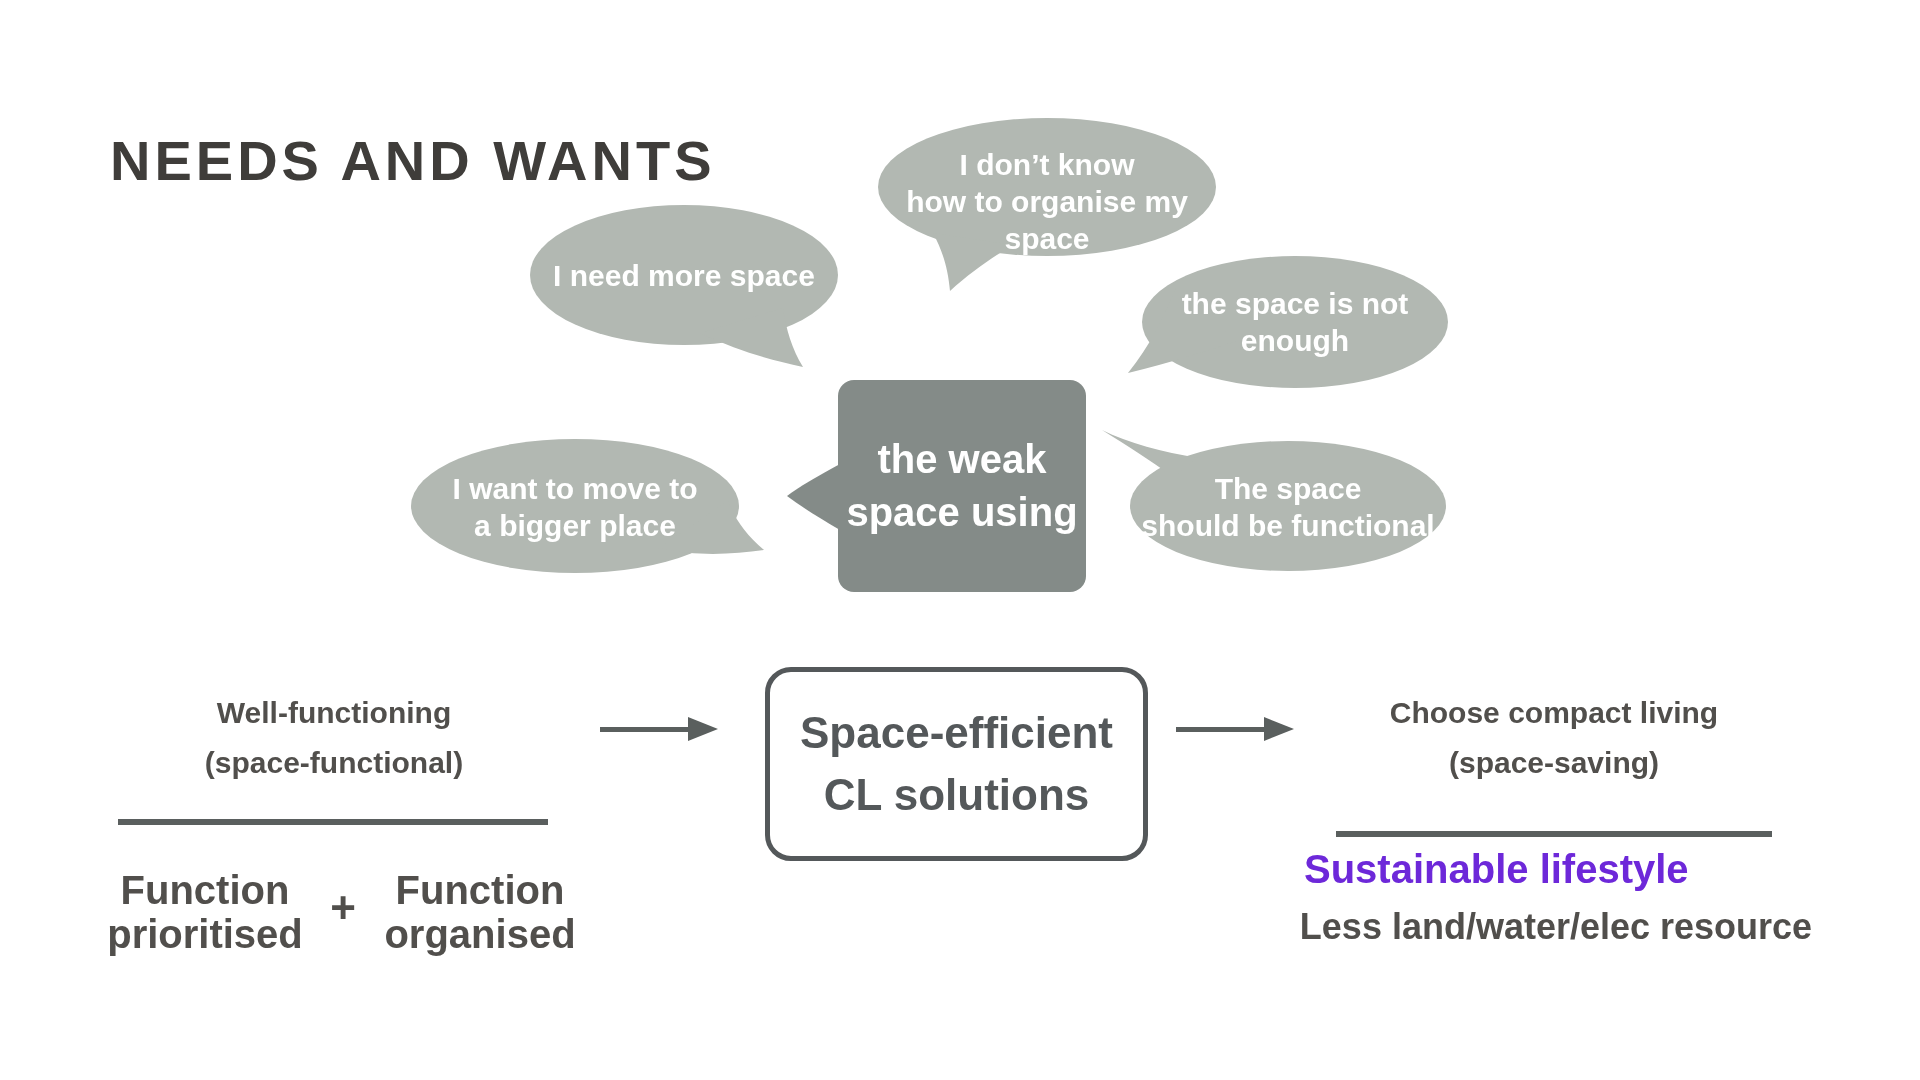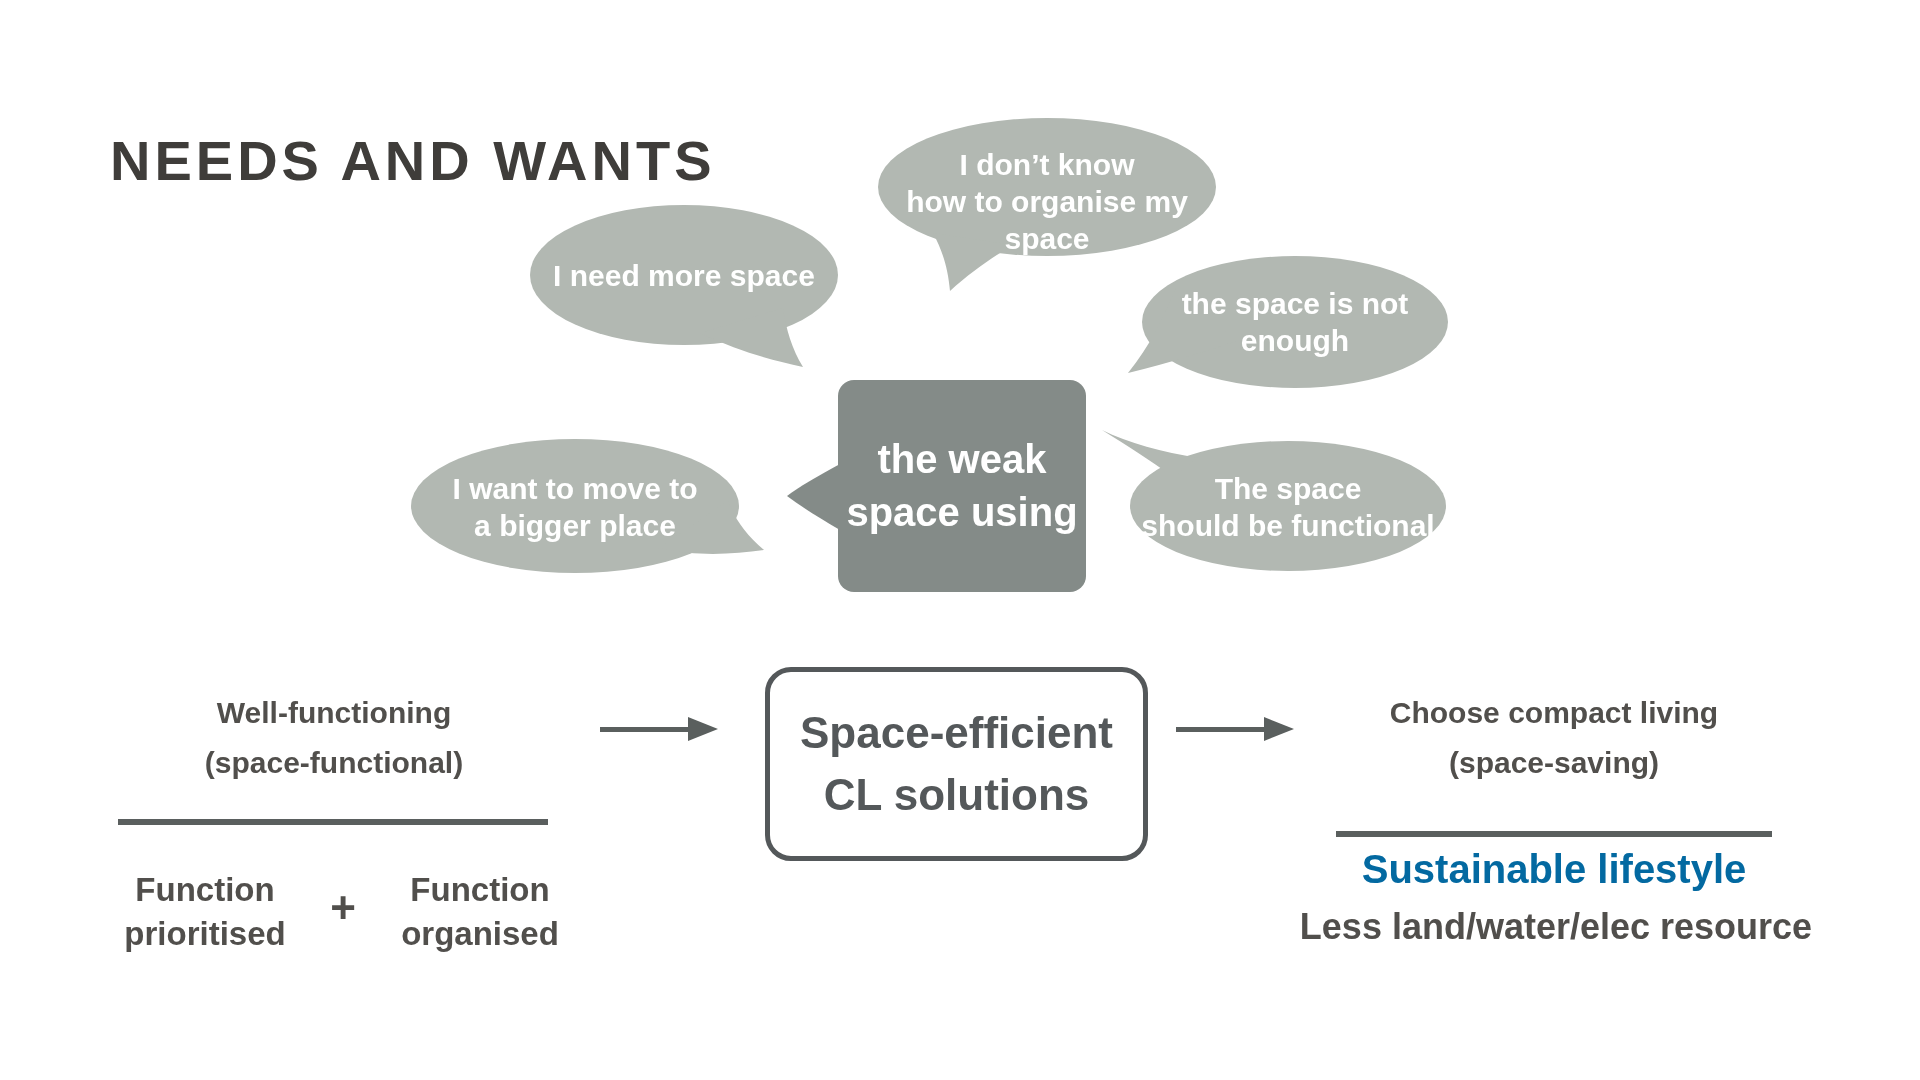--- a/index.html
+++ b/index.html
@@ -60,21 +60,21 @@
     font-weight: 600;
     line-height: 50px;
     color: #514f4c;
     white-space: pre-line;
   }
   .rule { position: absolute; height: 6px; background: #5a5f5e; }
   .func-label {
     position: absolute;
     width: 200px;
     text-align: center;
-    font-size: 33px;
+    font-size: 40px;
     font-weight: 600;
     line-height: 44px;
     color: #514f4c;
     white-space: pre-line;
   }
   .plus-sign {
     position: absolute;
     left: 320px; top: 884px;
     width: 46px;
     text-align: center;
@@ -107,25 +107,25 @@
     font-weight: 700;
     line-height: 62px;
     color: #54585a;
     white-space: pre-line;
     margin-top: 15px;
   }
   .sustain-heading {
     position: absolute;
     left: 1304px; top: 845px;
     width: 500px;
-    text-align: center;
+    text-align: left;
     font-size: 40px;
     font-weight: 700;
     line-height: 48px;
-    color: #0369a1;
+    color: #6d28d9;
   }
   .benefit {
     position: absolute;
     left: 1286px;
     width: 540px;
     text-align: center;
     font-size: 36px;
     font-weight: 600;
     line-height: 42px;
     color: #514f4c;

